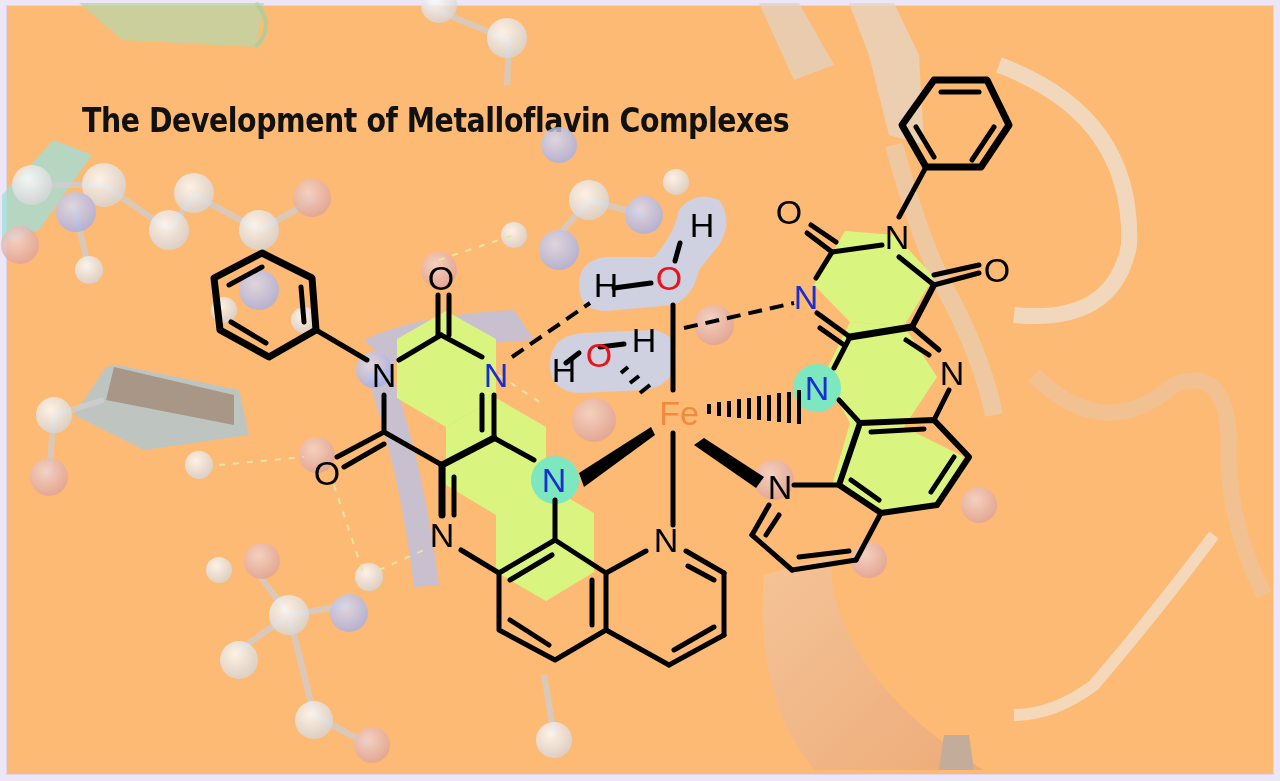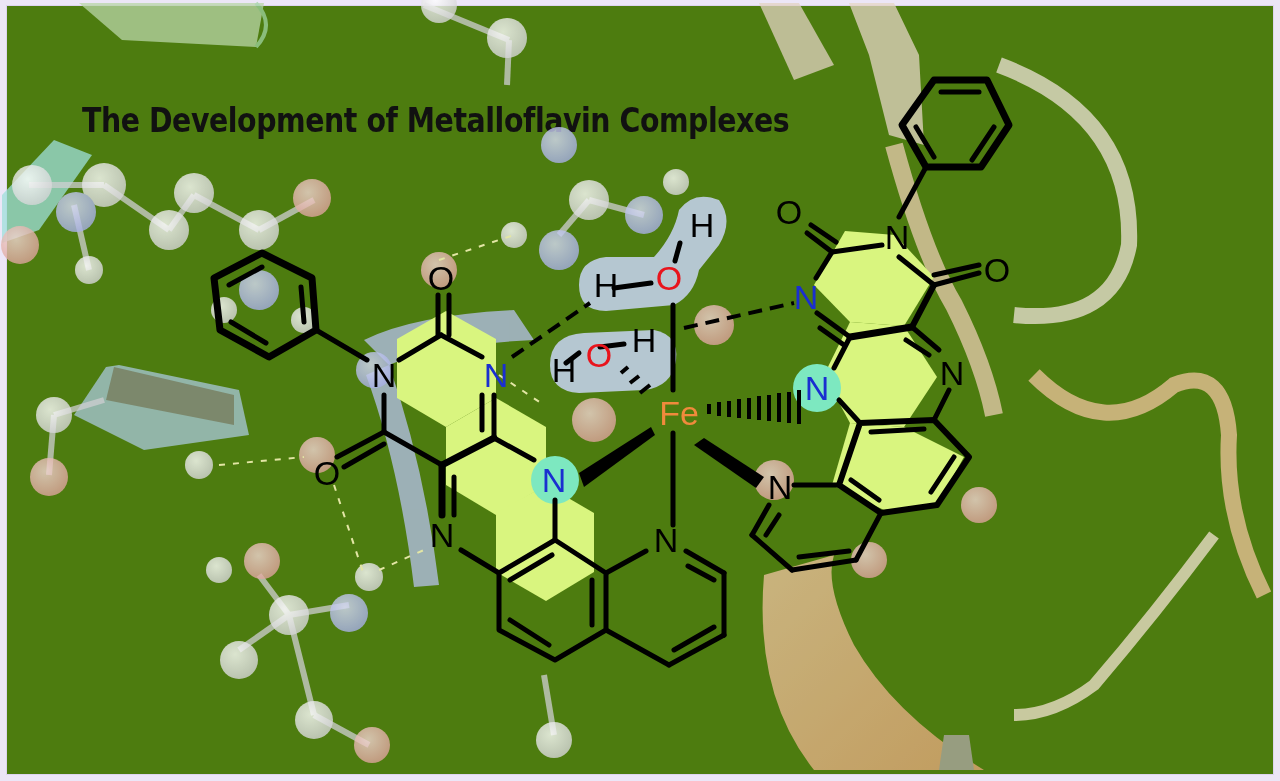--- a/index.html
+++ b/index.html
@@ -3,21 +3,21 @@
 <meta charset="utf-8">
 <style>
   html, body { margin: 0; padding: 0; }
   body {
     width: 1280px; height: 781px; overflow: hidden;
     background: #ece6f7;
     font-family: "DejaVu Sans", sans-serif;
   }
   .frame {
     position: absolute; left: 6px; top: 5px; width: 1268px; height: 770px;
-    background: #4d7c0f;
+    background: #fdba74;
     border: 1px solid #ddd4ef;
     box-sizing: border-box;
     overflow: hidden;
   }
   .title {
     position: absolute; left: 75px; top: 95px;
     font-family: "DejaVu Sans", sans-serif;
     font-size: 33px; font-weight: bold; letter-spacing: -0.5px;
     color: #111111; white-space: nowrap;
     transform: scaleX(0.86); transform-origin: left top;

